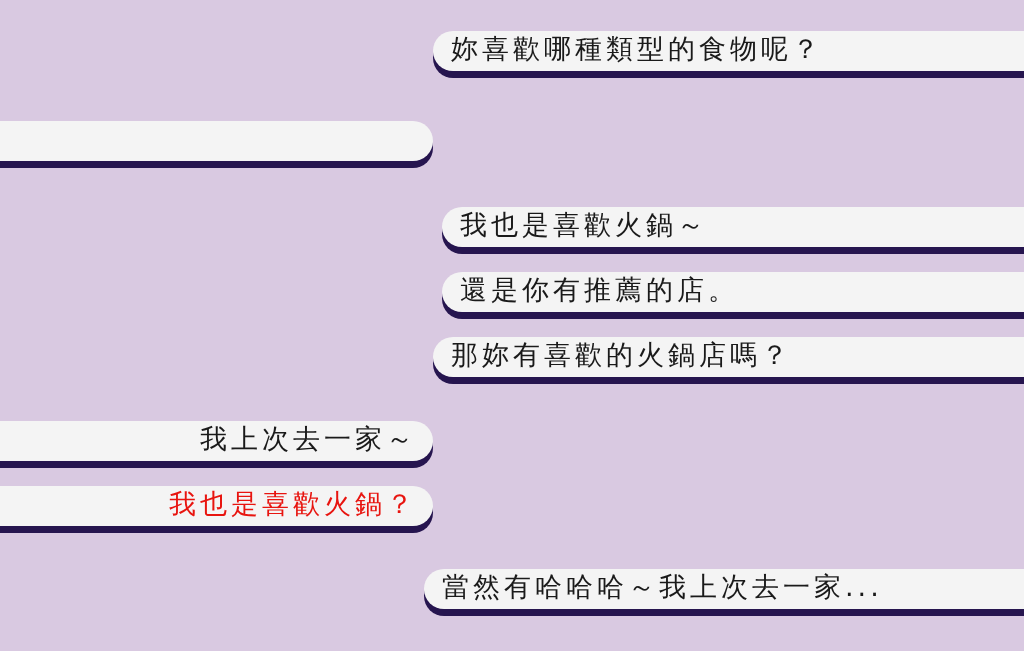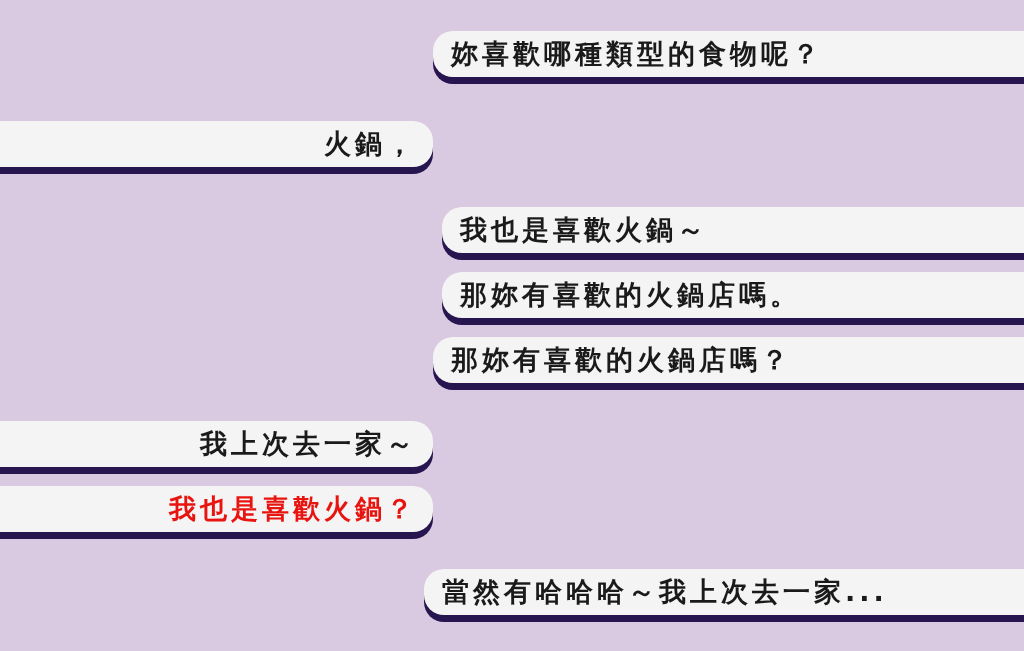--- a/index.html
+++ b/index.html
@@ -4,29 +4,28 @@
 <style>
   html, body { margin: 0; padding: 0; }
   body {
     width: 1024px; height: 651px; overflow: hidden;
     background: #d9c9e1;
     position: relative;
     font-family: "DejaVu Sans", "Liberation Sans", sans-serif;
   }
   .bubble {
     position: absolute;
-    height: 46px;
+    height: 40px;
     background: #f4f4f4;
     box-shadow: 0 7px 0 0 #26154f;
-    display: flex; align-items: center;
+    display: flex; 
     font-size: 27px; letter-spacing: 4px;
     color: #1a1a1a;
     white-space: nowrap;
     box-sizing: border-box;
-    font-weight: bold;
   }
   .bubble.right {
     right: 0;
     border-radius: 20px 0 0 20px;
     padding-left: 18px;
   }
   .bubble.left {
     left: 0;
     border-radius: 0 20px 20px 0;
     justify-content: flex-end;
@@ -37,29 +36,28 @@
 </head>
 <body>
 
 <div>
 
   <div class="bubble right" style="top:31px; left:433px;">
     <span>妳喜歡哪種類型的食物呢？</span>
   </div>
 
   <div class="bubble left" style="top:121px; width:433px;">
-    <span>火鍋，</span>
   </div>
 
   <div class="bubble right" style="top:207px; left:442px;">
     <span>我也是喜歡火鍋～</span>
   </div>
 
   <div class="bubble right" style="top:272px; left:442px;">
-    <span>那妳有喜歡的火鍋店嗎。</span>
+    <span>還是你有推薦的店。</span>
   </div>
 
   <div class="bubble right" style="top:337px; left:433px;">
     <span>那妳有喜歡的火鍋店嗎？</span>
   </div>
 
   <div class="bubble left" style="top:421px; width:433px;">
     <span>我上次去一家～</span>
   </div>
 

